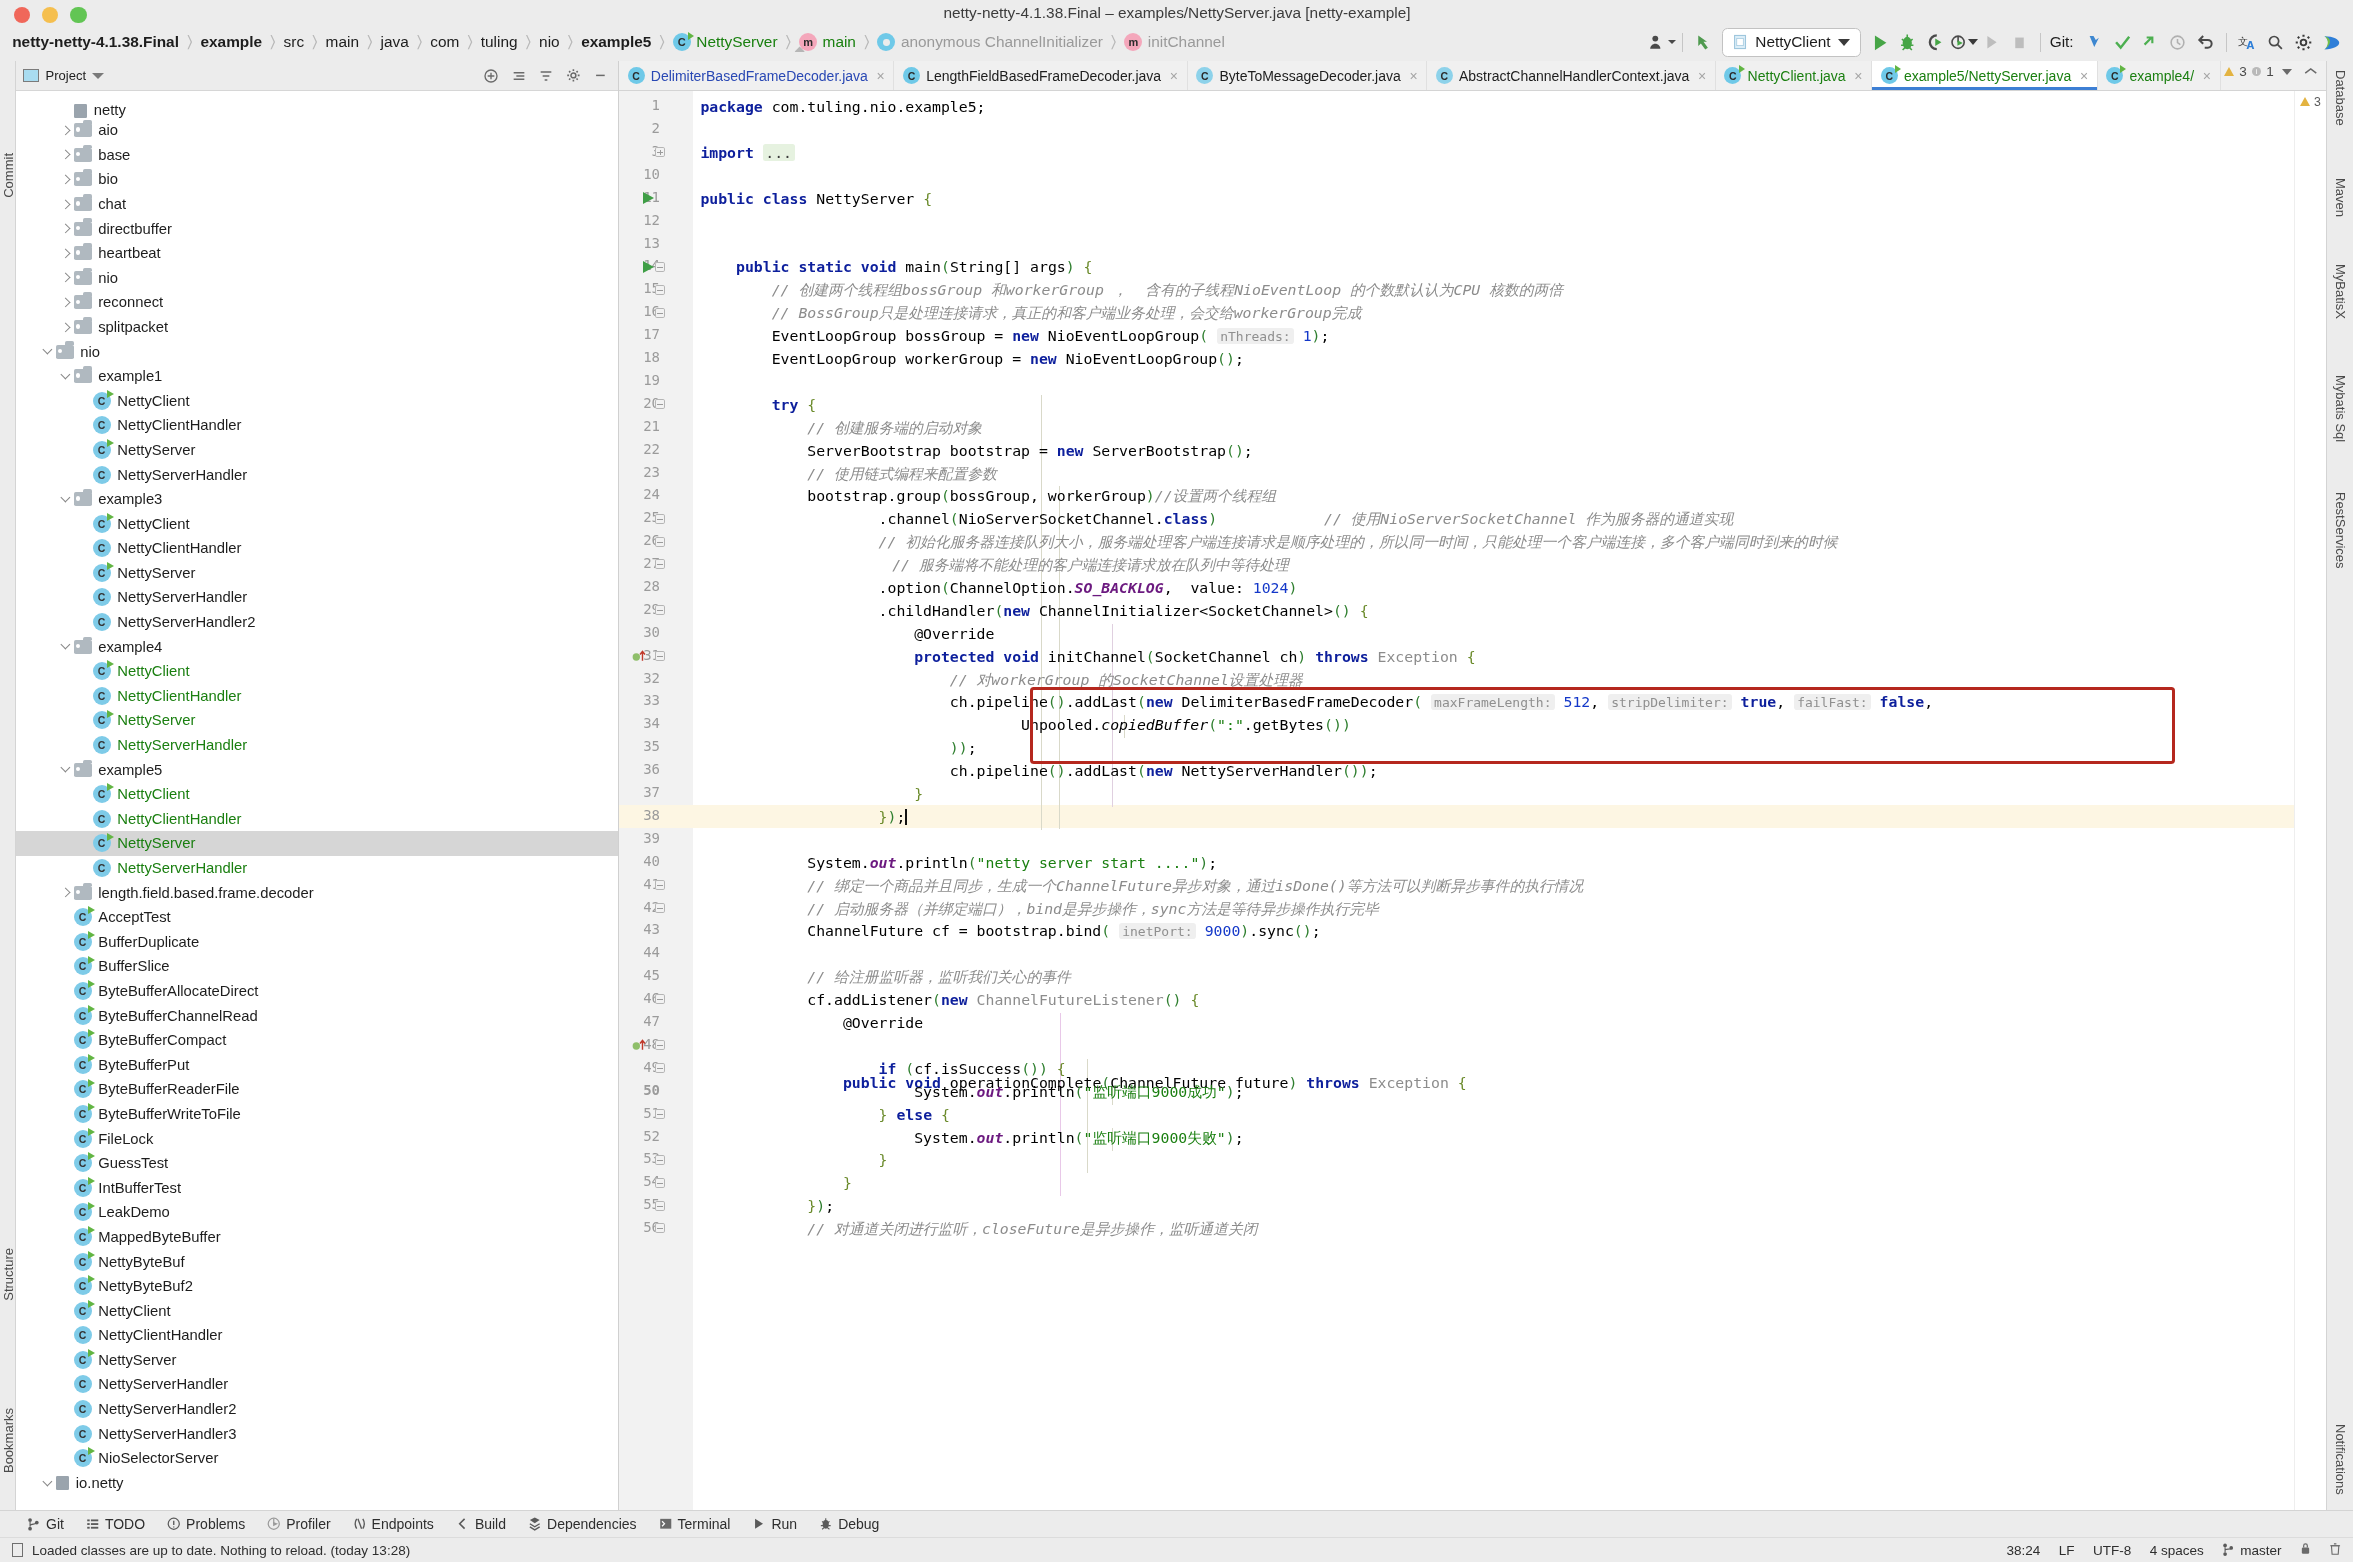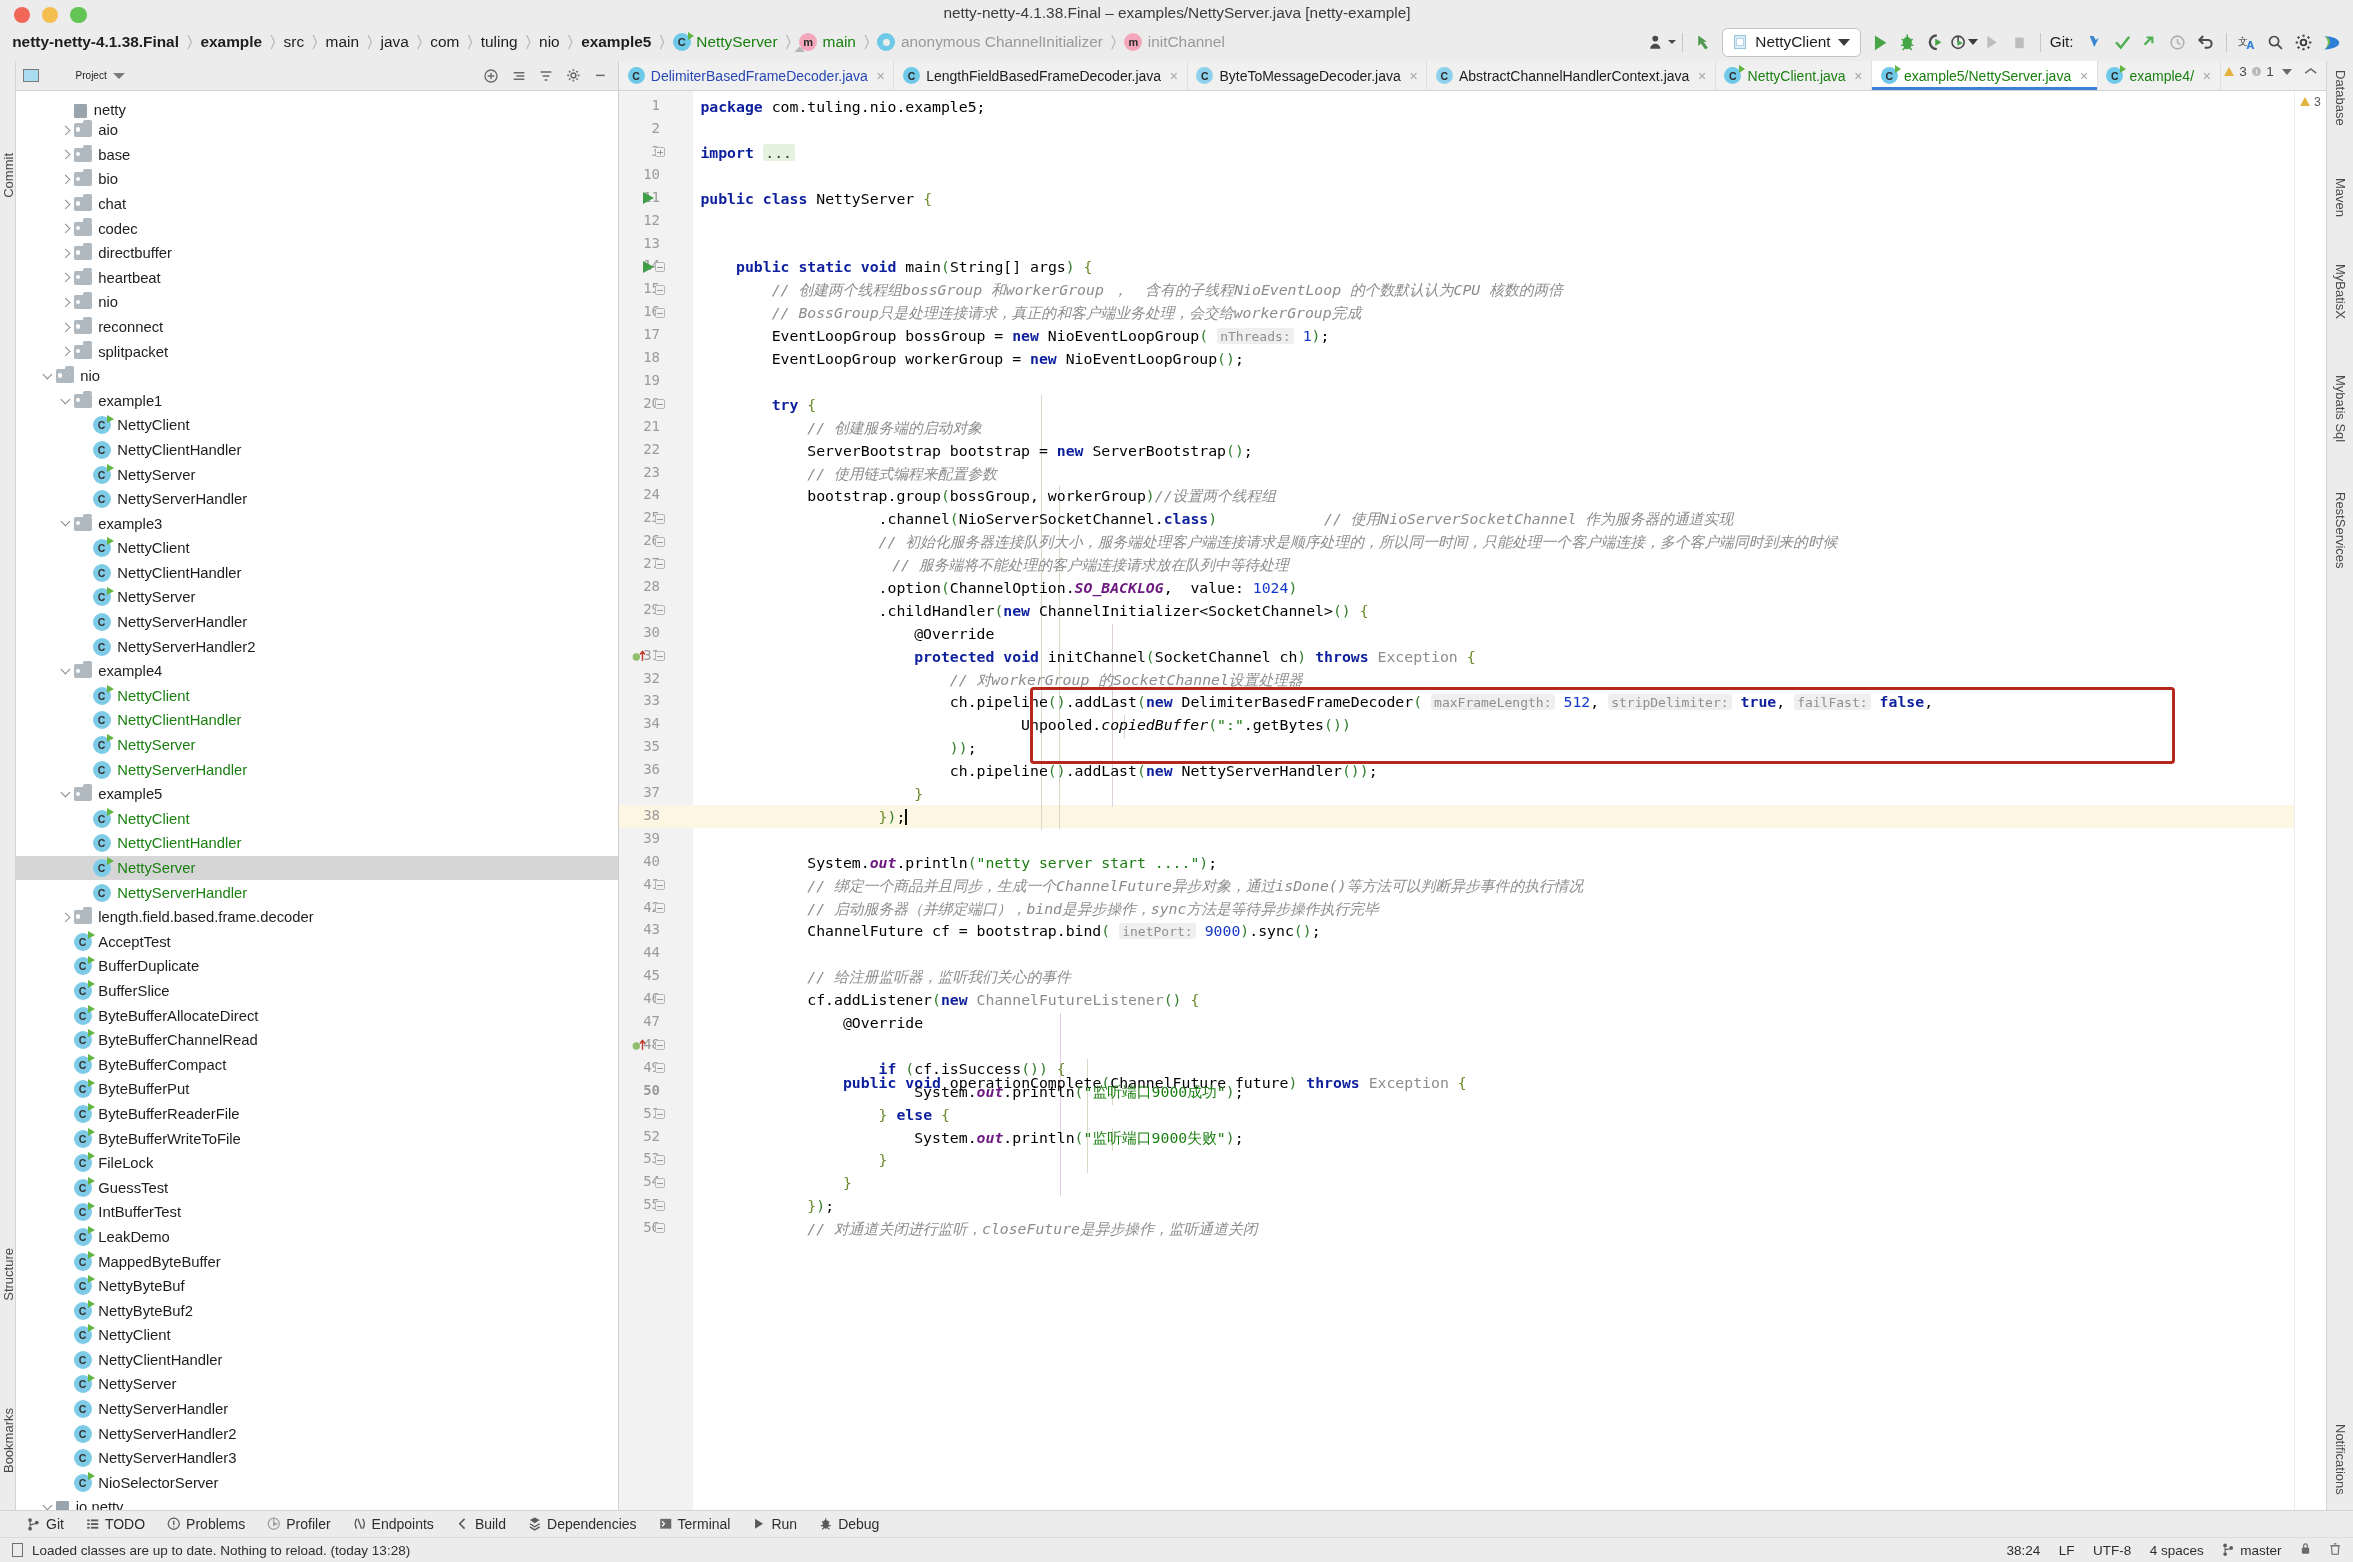--- a/index.html
+++ b/index.html
@@ -51,21 +51,21 @@
            white-space:nowrap; left:1.2px; }
   .vtext.commit { top:92px; }
   .vtext.structure { bottom:209px; }
   .vtext.bookmarks { bottom:37px; }
 
   
   .project { width:603px; flex:0 0 603px; background:#fff; display:flex; flex-direction:column;
              border-right:0.6px solid #d0d0d0; min-height:0; }
   .ptoolbar { height:29.5px; flex:0 0 29.5px; background:#ececec; display:flex; align-items:center;
               padding:0 7.4px; gap:6.2px; border-bottom:0.6px solid #d6d6d6; }
-  .ptoolbar .pname { font-size:10px; color:#1d1d1d;margin-left:30px; }
+  .ptoolbar .pname { font-size:13px; color:#1d1d1d; }
   .ptoolbar .spacer { flex:1; }
   .ptoolbar .ticon { width:21px; height:21px; display:flex; align-items:center; justify-content:center; }
   .sqicon { width:16px;height:13.5px;border:1.8px solid #7b7b7b;background:#a9dcf0; }
   .caret { width:0;height:0;border-left:6.2px solid transparent;border-right:6.2px solid transparent;border-top:6.8px solid #7a7a7a; }
 
   .tree { flex:1 1 auto; overflow:hidden; position:relative; background:#fff; padding-top:11px; }
   .trow { height:24.6px; display:flex; align-items:center; font-size:14.8px; color:#1d1d1d;
           white-space:nowrap; padding-left:2.5px; }
   .trow.sel { background:#d6d6d6; }
   .trow.green { color:#1a7f10; }
@@ -406,28 +406,20 @@
             <span class="folder"></span>
             <span>bio</span>
           </div>
           <div class="trow">
             <span style="display: inline-block; flex: 0 0 auto; width: 39px;"></span>
             <span class="arrow right">
               <i></i>
             </span>
             <span class="folder"></span>
             <span>chat</span>
-          </div>
-          <div class="trow">
-            <span style="display: inline-block; flex: 0 0 auto; width: 39px;"></span>
-            <span class="arrow right">
-              <i></i>
-            </span>
-            <span class="folder"></span>
-            <span>codec</span>
           </div>
           <div class="trow">
             <span style="display: inline-block; flex: 0 0 auto; width: 39px;"></span>
             <span class="arrow right">
               <i></i>
             </span>
             <span class="folder"></span>
             <span>directbuffer</span>
           </div>
           <div class="trow">

